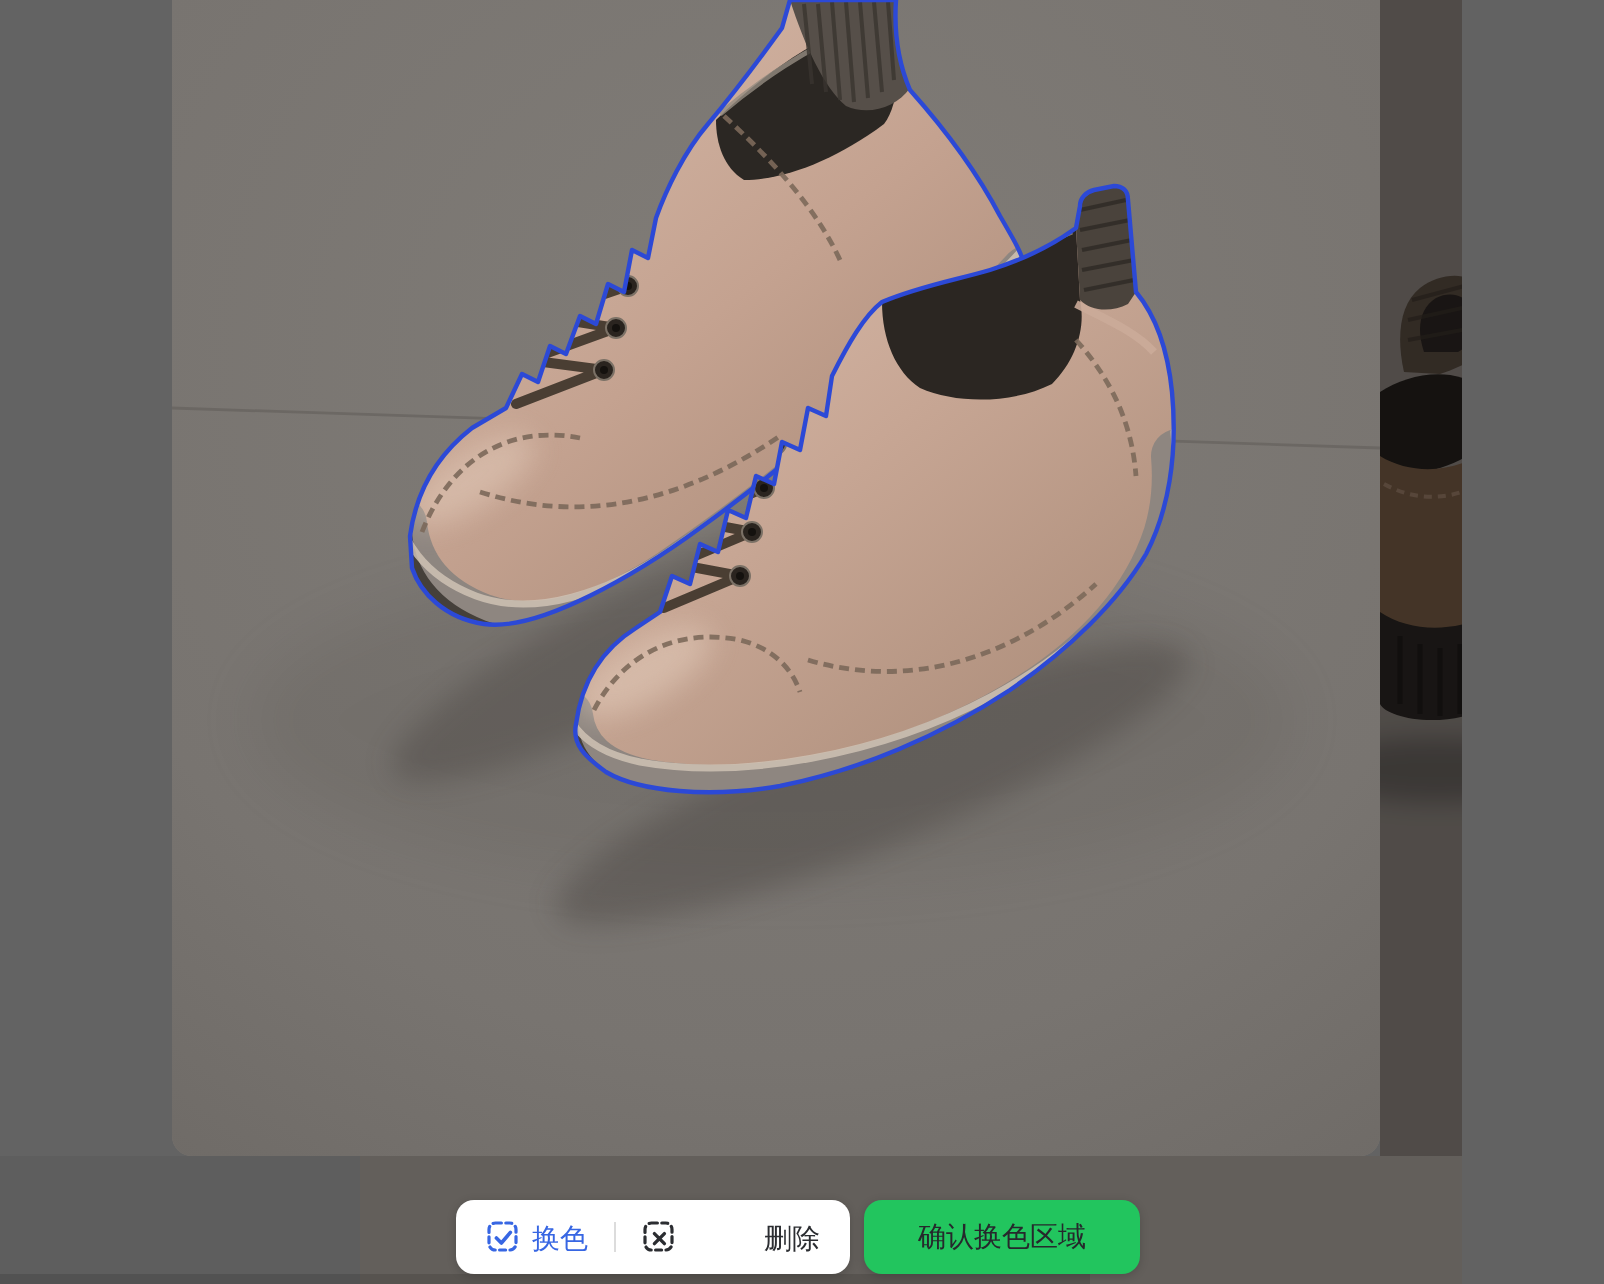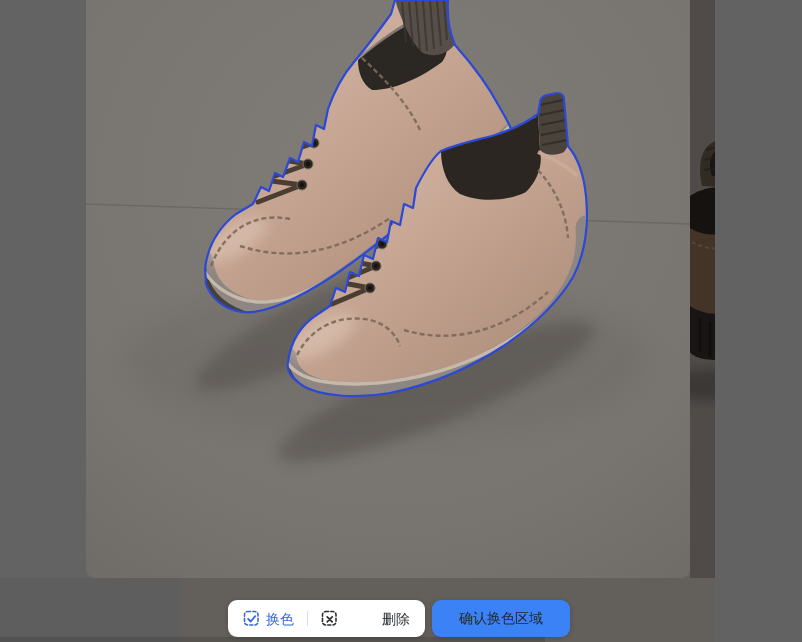--- a/index.html
+++ b/index.html
@@ -1,20 +1,19 @@
 <!DOCTYPE html>
 <html><head>
 <meta charset="utf-8">
 <style>
   html,body{margin:0;padding:0;background:#626262;}
   .screen{
-    position:relative;width:672px;height:642px;overflow:hidden;
+    position:relative;width:731px;height:642px;overflow:hidden;
     background:#636363;
     font-family:"Liberation Sans","DejaVu Sans",sans-serif;
-    padding-left:43px;
     -webkit-font-smoothing:antialiased;
   }
   .backdrop-bottom-left{position:absolute;left:0;top:578px;width:180px;height:64px;background:#5e5e5e;}
   .backdrop-bottom-right{position:absolute;left:180px;top:578px;width:622px;height:64px;background:#635f5b;}
   .bottom-edge{position:absolute;left:0;top:637px;width:545px;height:5px;background:rgba(0,0,0,0.12);}
   .image-card{
     position:absolute;left:86px;top:0;width:604px;height:578px;
     border-radius:0 0 10px 10px;overflow:hidden;background:#7a7671;
   }
   .side-preview{
@@ -28,21 +27,21 @@
   }
   .mode-group{padding:0 15px;}
   .tool-btn{
     display:flex;align-items:center;gap:6px;border:0;background:none;padding:0;
     font-family:inherit;font-size:14px;cursor:pointer;line-height:1;
   }
   .tool-btn.accent{color:#3766e3;}
   .tool-btn.plain{color:#2b2d31;gap:44px;}
   .tool-divider{width:1px;height:15px;background:#dcdcdc;margin:0 13px;}
   .confirm-btn{
-    border:0;background:#3b82f6;border-radius:9px;padding:0 27px;height:37px;
+    border:0;background:#22c55e;border-radius:9px;padding:0 27px;height:37px;
     font-family:inherit;font-size:14px;color:#26282c;cursor:pointer;
     box-shadow:0 1px 5px rgba(0,0,0,0.18);
   }
   svg{display:block;}
 </style>
 </head>
 <body>
 
 <div class="screen">
 

